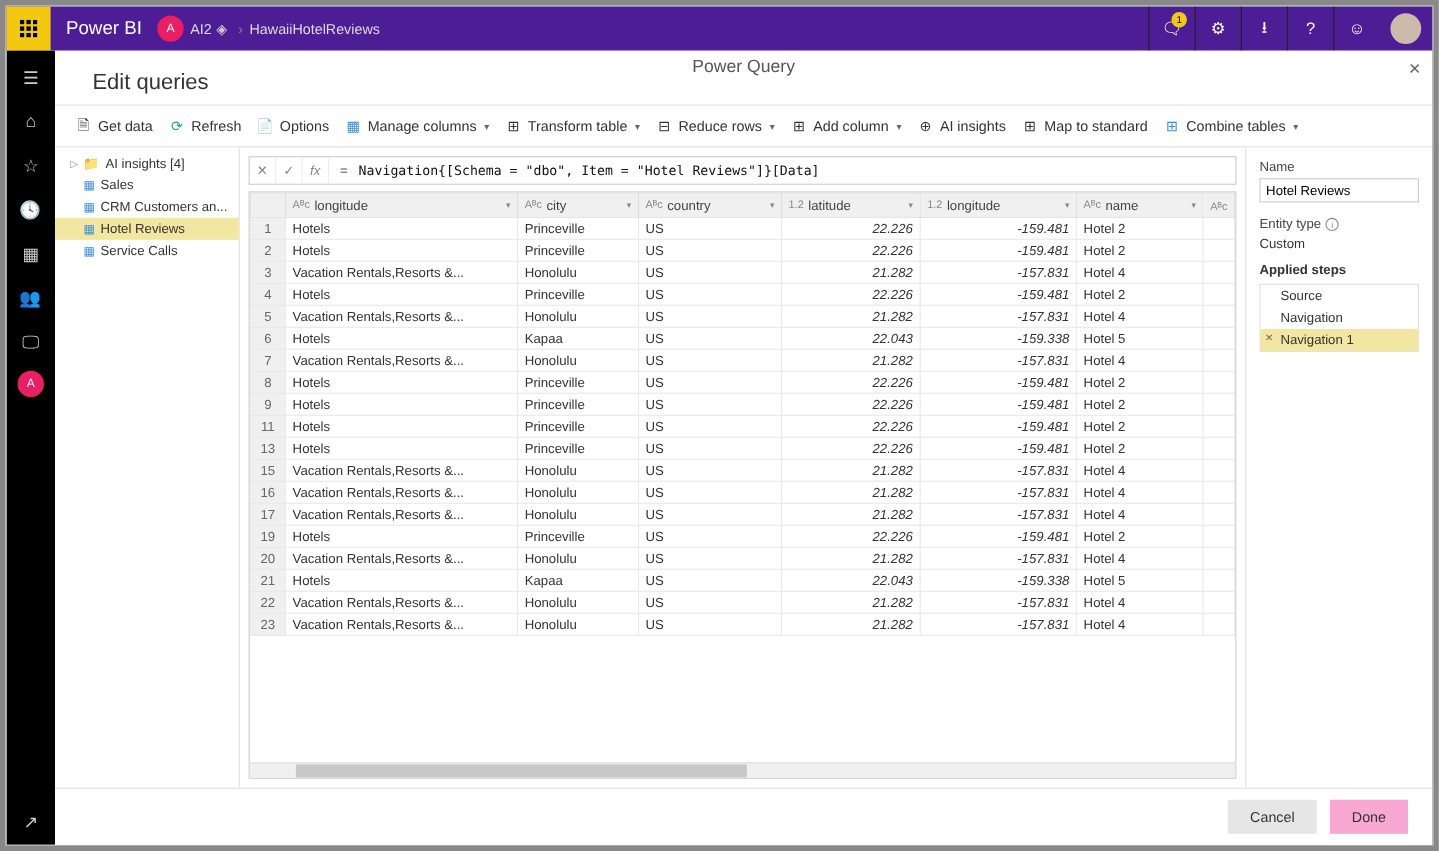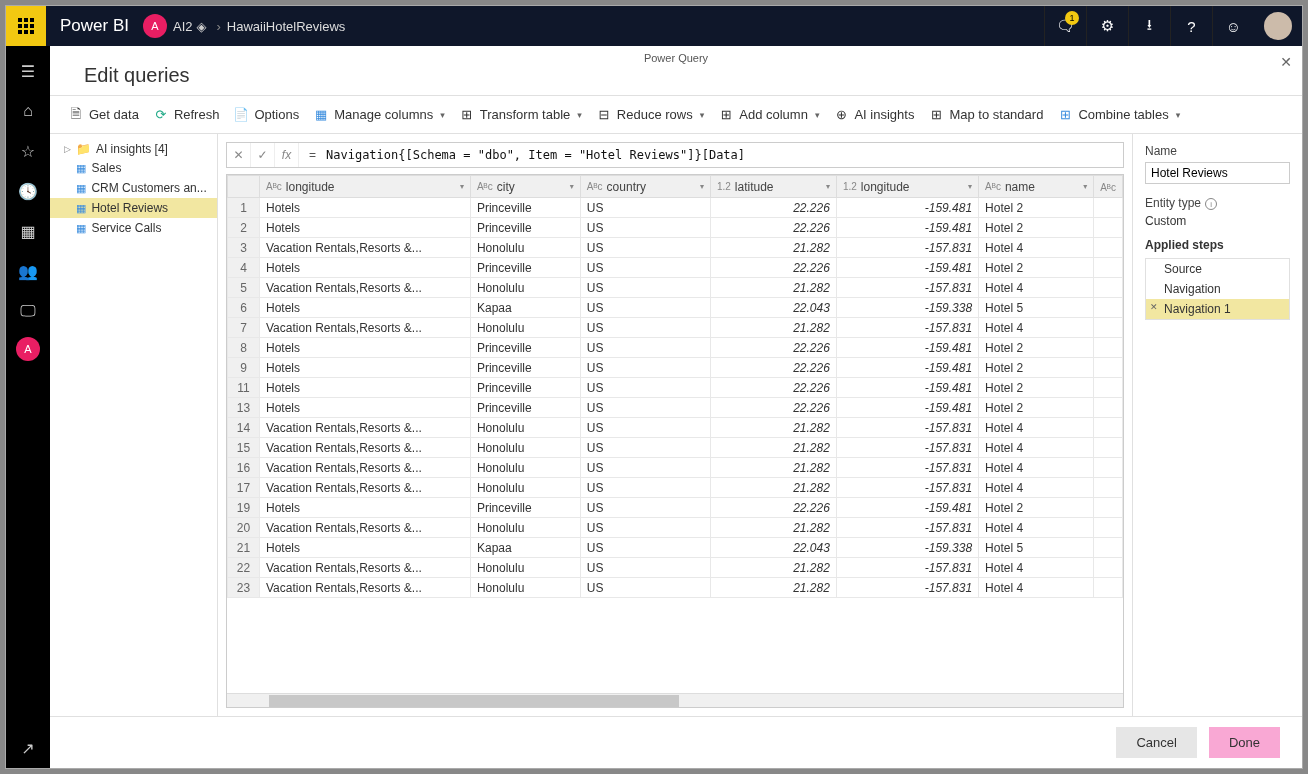--- a/index.html
+++ b/index.html
@@ -1,40 +1,40 @@
 <!DOCTYPE html>
 <html><head>
 <meta charset="utf-8">
 <style>
 * { box-sizing: border-box; margin: 0; padding: 0; }
 body { font-family: "Segoe UI", Arial, sans-serif; font-size: 13px; color: #333; background: #888; width: 1308px; height: 774px; overflow: hidden; position: relative; }
 
 .frame { position: absolute; top: 5px; left: 5px; right: 5px; bottom: 5px; background: #f7f7f7; display: flex; flex-direction: column; border: 1px solid #aaa; }
 
-.topbar { height: 40px; background: #0f172a; color: #fff; display: flex; align-items: center; font-size: 14px; }
+.topbar { height: 40px; background: #4c1d95; color: #fff; display: flex; align-items: center; font-size: 14px; }
 .waffle { width: 40px; height: 40px; background: #f2c811; display: flex; align-items: center; justify-content: center; color: #000; font-size: 16px; cursor: pointer; }
 .brand { padding: 0 14px; font-size: 17px; }
 .avatar-small { width: 24px; height: 24px; border-radius: 50%; background: #e91e63; color: #fff; display: inline-flex; align-items: center; justify-content: center; font-size: 11px; margin-right: 6px; }
 .crumb { display: flex; align-items: center; color: #ddd; font-size: 13px; }
 .crumb .sep { margin: 0 6px; color: #888; }
 .topbar-right { margin-left: auto; display: flex; align-items: center; height: 100%; }
 .topicon { width: 42px; height: 40px; display: flex; align-items: center; justify-content: center; color: #fff; font-size: 15px; cursor: pointer; border-left: 1px solid #222; position: relative; }
 .badge { position: absolute; top: 5px; right: 7px; width: 14px; height: 14px; background: #f2c811; color: #000; border-radius: 50%; font-size: 9px; display: flex; align-items: center; justify-content: center; }
 .avatar-img { width: 28px; height: 28px; border-radius: 50%; background: #cba; margin: 0 10px; }
 
 .body { flex: 1; display: flex; overflow: hidden; }
 .leftnav { width: 44px; background: #000; color: #fff; display: flex; flex-direction: column; align-items: center; padding-top: 5px; }
 .leftnav .nv { width: 44px; height: 40px; display: flex; align-items: center; justify-content: center; font-size: 16px; color: #ccc; cursor: pointer; }
 .leftnav .avatar-small { margin: 6px 0 0 0; }
 .leftnav .spacer { flex: 1; }
 
 .main { flex: 1; display: flex; flex-direction: column; background: #fff; position: relative; }
 .page-head { position: relative; height: 50px; border-bottom: 1px solid #e0e0e0; }
 .page-title { position: absolute; left: 34px; top: 18px; font-size: 20px; font-weight: 300; color: #333; }
-.page-center { position: absolute; left: 50%; transform: translateX(-50%); top: 6px; font-size: 11px; color: #555; }
+.page-center { position: absolute; left: 50%; transform: translateX(-50%); top: 6px; font-size: 16px; color: #555; }
 .page-close { position: absolute; right: 10px; top: 8px; font-size: 14px; color: #666; cursor: pointer; }
 
 .ribbon { height: 38px; border-bottom: 1px solid #e0e0e0; display: flex; align-items: center; padding: 0 18px; gap: 14px; background: #fff; font-size: 13px; color: #333; }
 .ribbon .rb { display: flex; align-items: center; gap: 5px; cursor: pointer; white-space: nowrap; }
 .ribbon .ic { width: 16px; height: 16px; display: inline-flex; align-items: center; justify-content: center; font-size: 13px; }
 .chev { font-size: 9px; color: #666; margin-left: 2px; }
 
 .workspace { flex: 1; display: flex; overflow: hidden; }
 .queries-pane { width: 168px; border-right: 1px solid #e0e0e0; padding: 6px 0; background: #fff; }
 .tree-grp { padding: 2px 6px 2px 14px; display: flex; align-items: center; gap: 5px; color: #333; font-size: 12px; }
@@ -377,30 +377,20 @@
                       <td class="rownum">13</td>
                       <td class="trunc">Hotels</td>
                       <td>Princeville</td>
                       <td>US</td>
                       <td class="num">22.226</td>
                       <td class="num">-159.481</td>
                       <td>Hotel 2</td>
                       <td></td>
                     </tr>
                     <tr>
-                      <td class="rownum">14</td>
-                      <td class="trunc">Vacation Rentals,Resorts &amp;...</td>
-                      <td>Honolulu</td>
-                      <td>US</td>
-                      <td class="num">21.282</td>
-                      <td class="num">-157.831</td>
-                      <td>Hotel 4</td>
-                      <td></td>
-                    </tr>
-                    <tr>
                       <td class="rownum">15</td>
                       <td class="trunc">Vacation Rentals,Resorts &amp;...</td>
                       <td>Honolulu</td>
                       <td>US</td>
                       <td class="num">21.282</td>
                       <td class="num">-157.831</td>
                       <td>Hotel 4</td>
                       <td></td>
                     </tr>
                     <tr>

